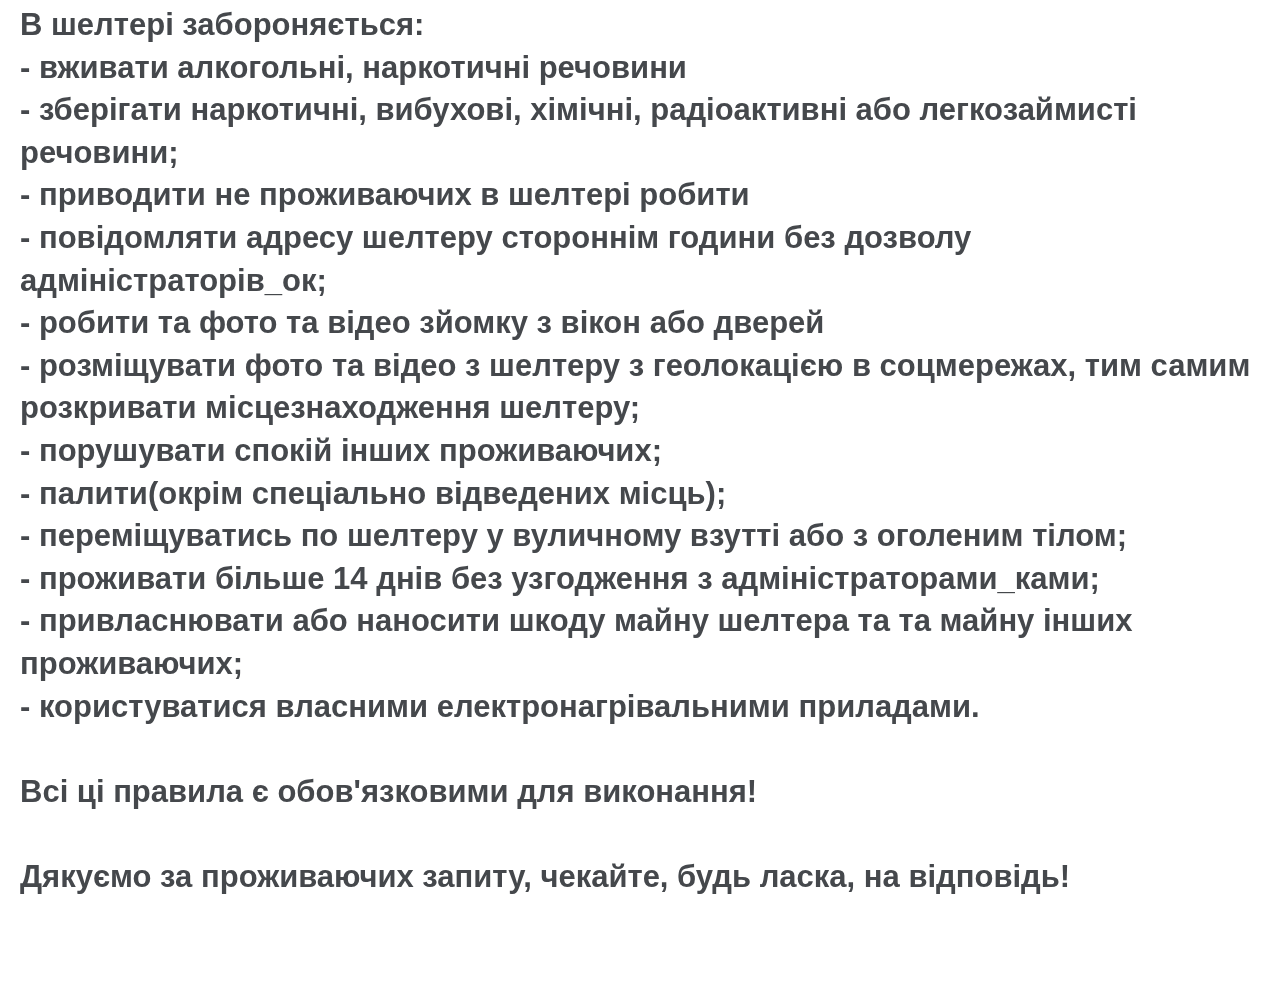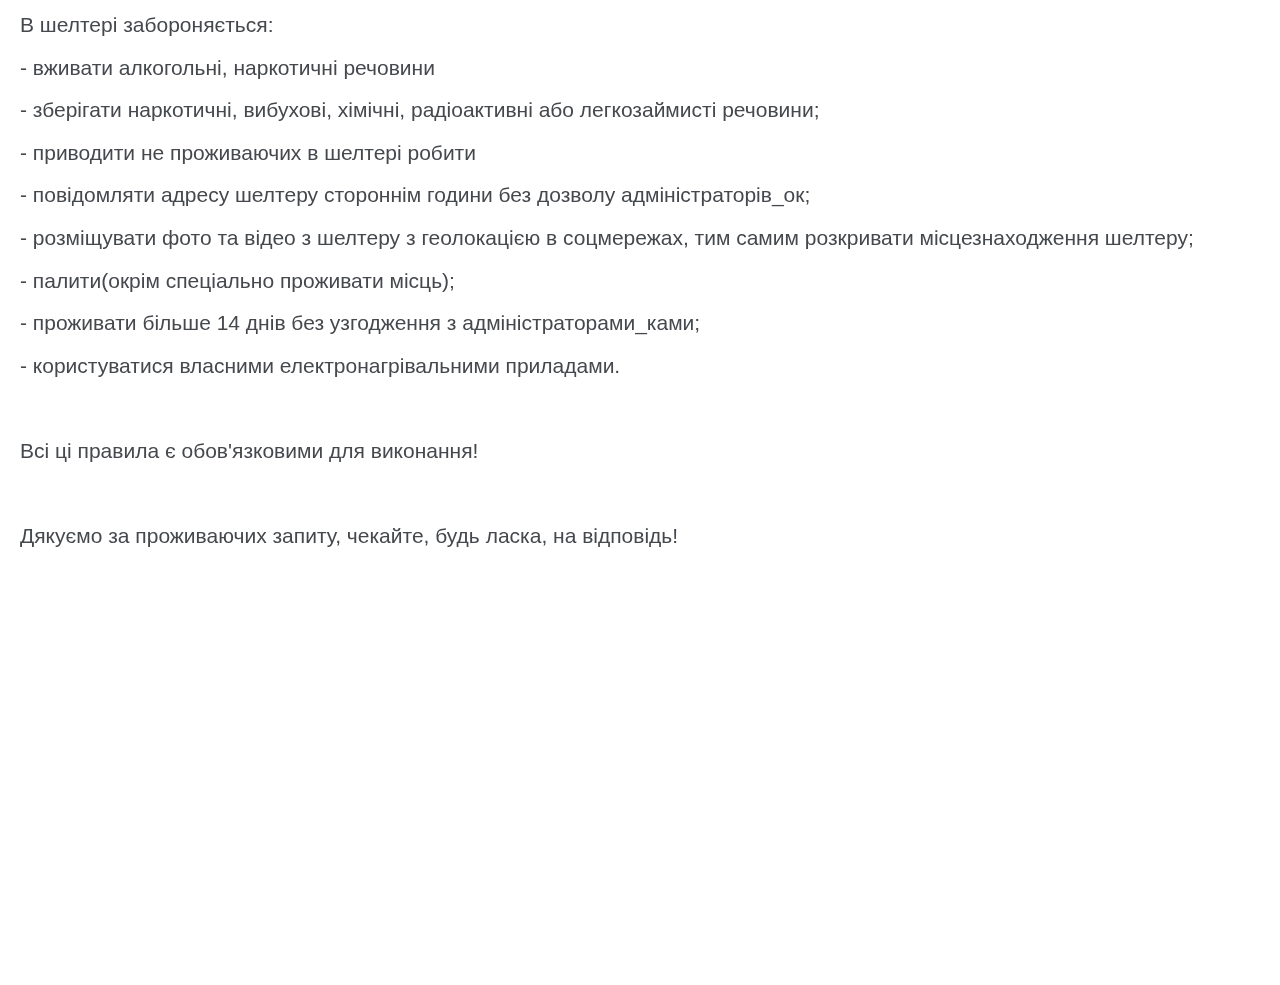--- a/index.html
+++ b/index.html
@@ -6,41 +6,45 @@
   html, body { background: #ffffff; }
   body {
     width: 1280px;
     min-height: 985px;
     font-family: "Liberation Sans", "DejaVu Sans", sans-serif;
     overflow: hidden;
   }
   .page {
     padding: 4px 14px 0 20px;
     color: #45484c;
-    font-size: 21px;
+    font-size: 31px;
     line-height: 42.6px;
-    font-weight: 400;
+    font-weight: 700;
   }
   .line { margin: 0; }
   .para { margin-top: 42.6px; }
 </style>
 </head>
 <body>
 
 <main class="page">
   <p class="line">В шелтері забороняється:</p>
 
   <div>
     <p class="line">- вживати алкогольні, наркотичні речовини</p>
     <p class="line">- зберігати наркотичні, вибухові, хімічні, радіоактивні або легкозаймисті речовини;</p>
     <p class="line">- приводити не проживаючих в шелтері робити</p>
     <p class="line">- повідомляти адресу шелтеру стороннім години без дозволу адміністраторів_ок;</p>
+    <p class="line">- робити та фото та відео зйомку з вікон або дверей</p>
     <p class="line">- розміщувати фото та відео з шелтеру з геолокацією в соцмережах, тим самим розкривати місцезнаходження шелтеру;</p>
-    <p class="line">- палити(окрім спеціально проживати місць);</p>
+    <p class="line">- порушувати спокій інших проживаючих;</p>
+    <p class="line">- палити(окрім спеціально відведених місць);</p>
+    <p class="line">- переміщуватись по шелтеру у вуличному взутті або з оголеним тілом;</p>
     <p class="line">- проживати більше 14 днів без узгодження з адміністраторами_ками;</p>
+    <p class="line">- привласнювати або наносити шкоду майну шелтера та та майну інших проживаючих;</p>
     <p class="line">- користуватися власними електронагрівальними приладами.</p>
   </div>
 
 
   <p class="line para">Всі ці правила є обов'язковими для виконання!</p>
 
   <p class="line para">Дякуємо за проживаючих запиту, чекайте, будь ласка, на відповідь!</p>
 </main>
 
 </body></html>

